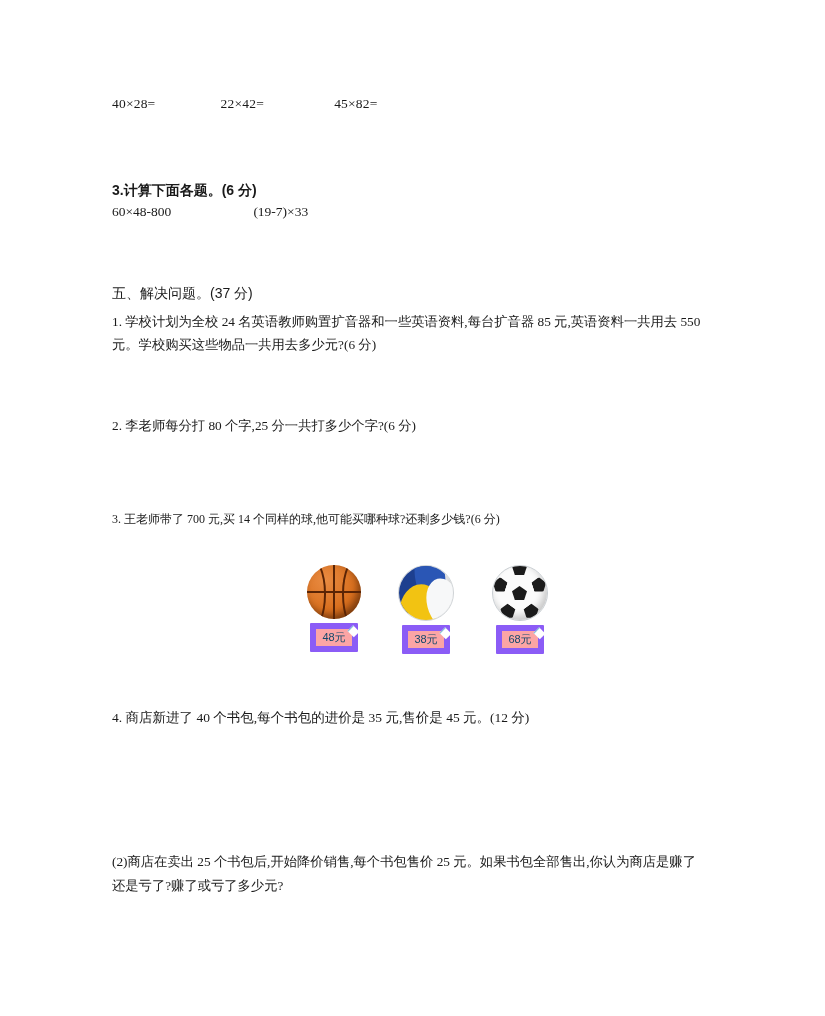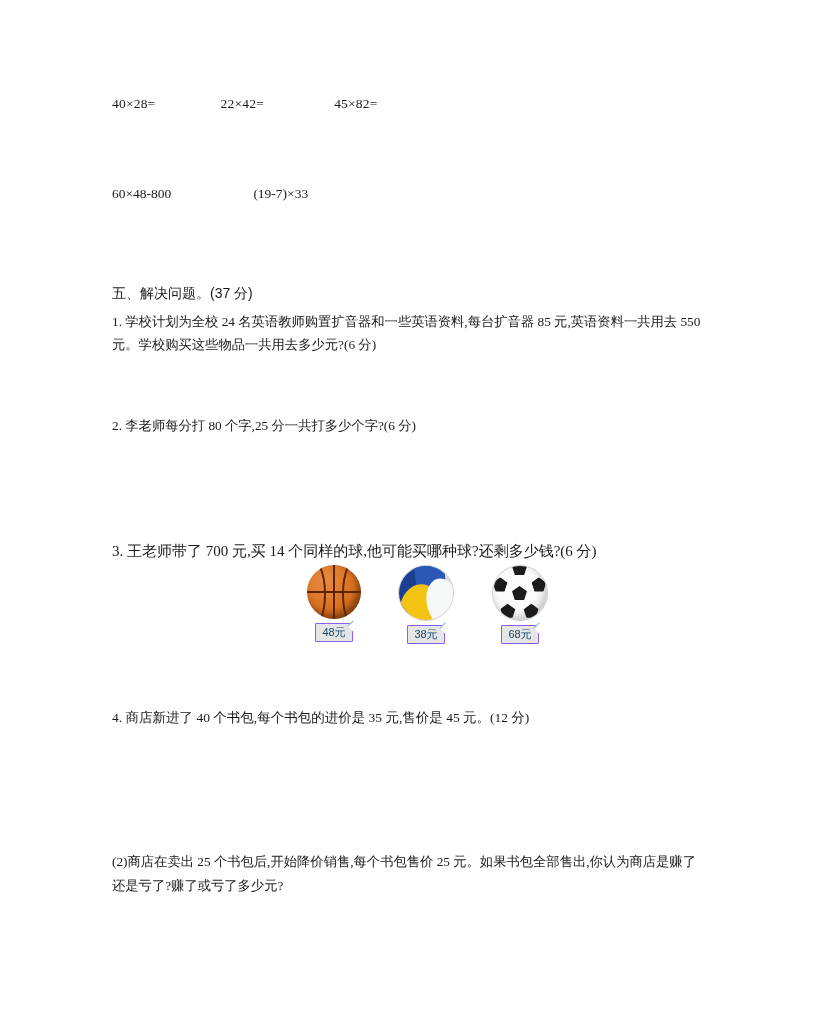--- a/index.html
+++ b/index.html
@@ -86,24 +86,24 @@
   .q2 {
     position: absolute;
     top: 414px;
     left: 0;
     width: 590px;
     font-size: 13.3px;
     line-height: 23px;
   }
   .q3 {
     position: absolute;
-    top: 540px;
+    top: 508px;
     left: 0;
     width: 590px;
-    font-size: 15px;
+    font-size: 12px;
     line-height: 23px;
   }
   .q4 {
     position: absolute;
     top: 707px;
     left: 0;
     width: 600px;
     font-size: 13.3px;
     line-height: 23px;
   }
@@ -225,22 +225,22 @@
   .fb-c { left: 19px; top: 20px; }
   .fb-t { left: 19px; top: -5px; transform: rotate(0deg); }
   .fb-l { left: -1px; top: 12px; transform: rotate(-72deg); }
   .fb-r { left: 39px; top: 12px; transform: rotate(72deg); }
   .fb-bl { left: 7px; top: 39px; transform: rotate(-144deg); }
   .fb-br { left: 31px; top: 39px; transform: rotate(144deg); }
 
   .price-tag {
     margin-top: 4px;
     display: inline-block;
-    background: #e5e5e5;
-    border: 1px solid #8b5cf6;
+    background: #fca5a5;
+    border: 6px solid #8b5cf6;
     color: #11486b;
     font-size: 11px;
     font-family: "Liberation Sans", sans-serif;
     padding: 1px 6px 1px 6px;
     position: relative;
     border-radius: 1px;
   }
   .price-tag::after {
     content: "";
     position: absolute;
@@ -257,20 +257,21 @@
 <div class="page">
   <div class="content">
 
     <div class="row-calc">
       <span class="calc-1">40×28=</span>
       <span class="calc-2">22×42=</span>
       <span class="calc-3">45×82=</span>
     </div>
 
     <div class="blk-3">
+      <div class="heading">3.计算下面各题。(6 分)</div>
       <div class="line2">
         <span class="c1">60×48-800</span>
         <span>(19-7)×33</span>
       </div>
     </div>
 
     <div class="sec5-title">五、解决问题。(37 分)</div>
 
     <div class="q1 para">1. 学校计划为全校 24 名英语教师购置扩音器和一些英语资料,每台扩音器 85 元,英语资料一共用去 550 元。学校购买这些物品一共用去多少元?(6 分)</div>
 

